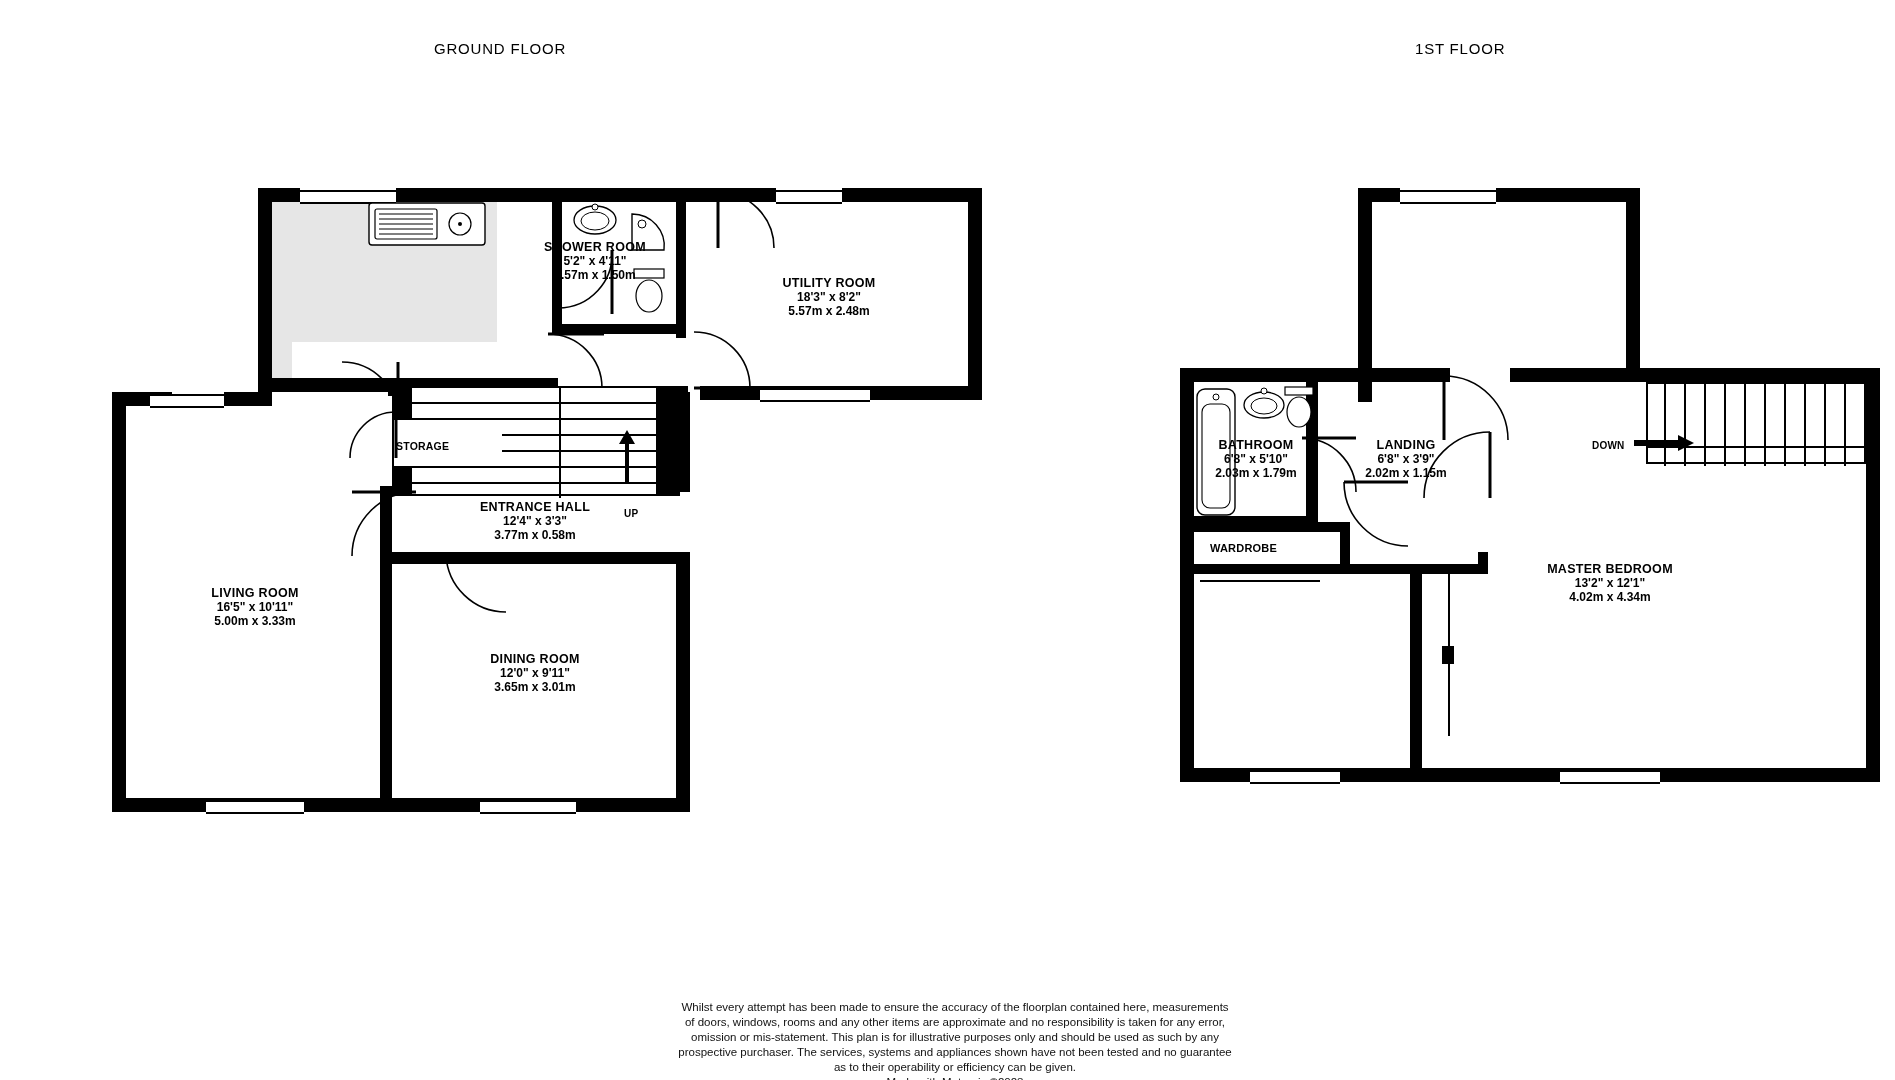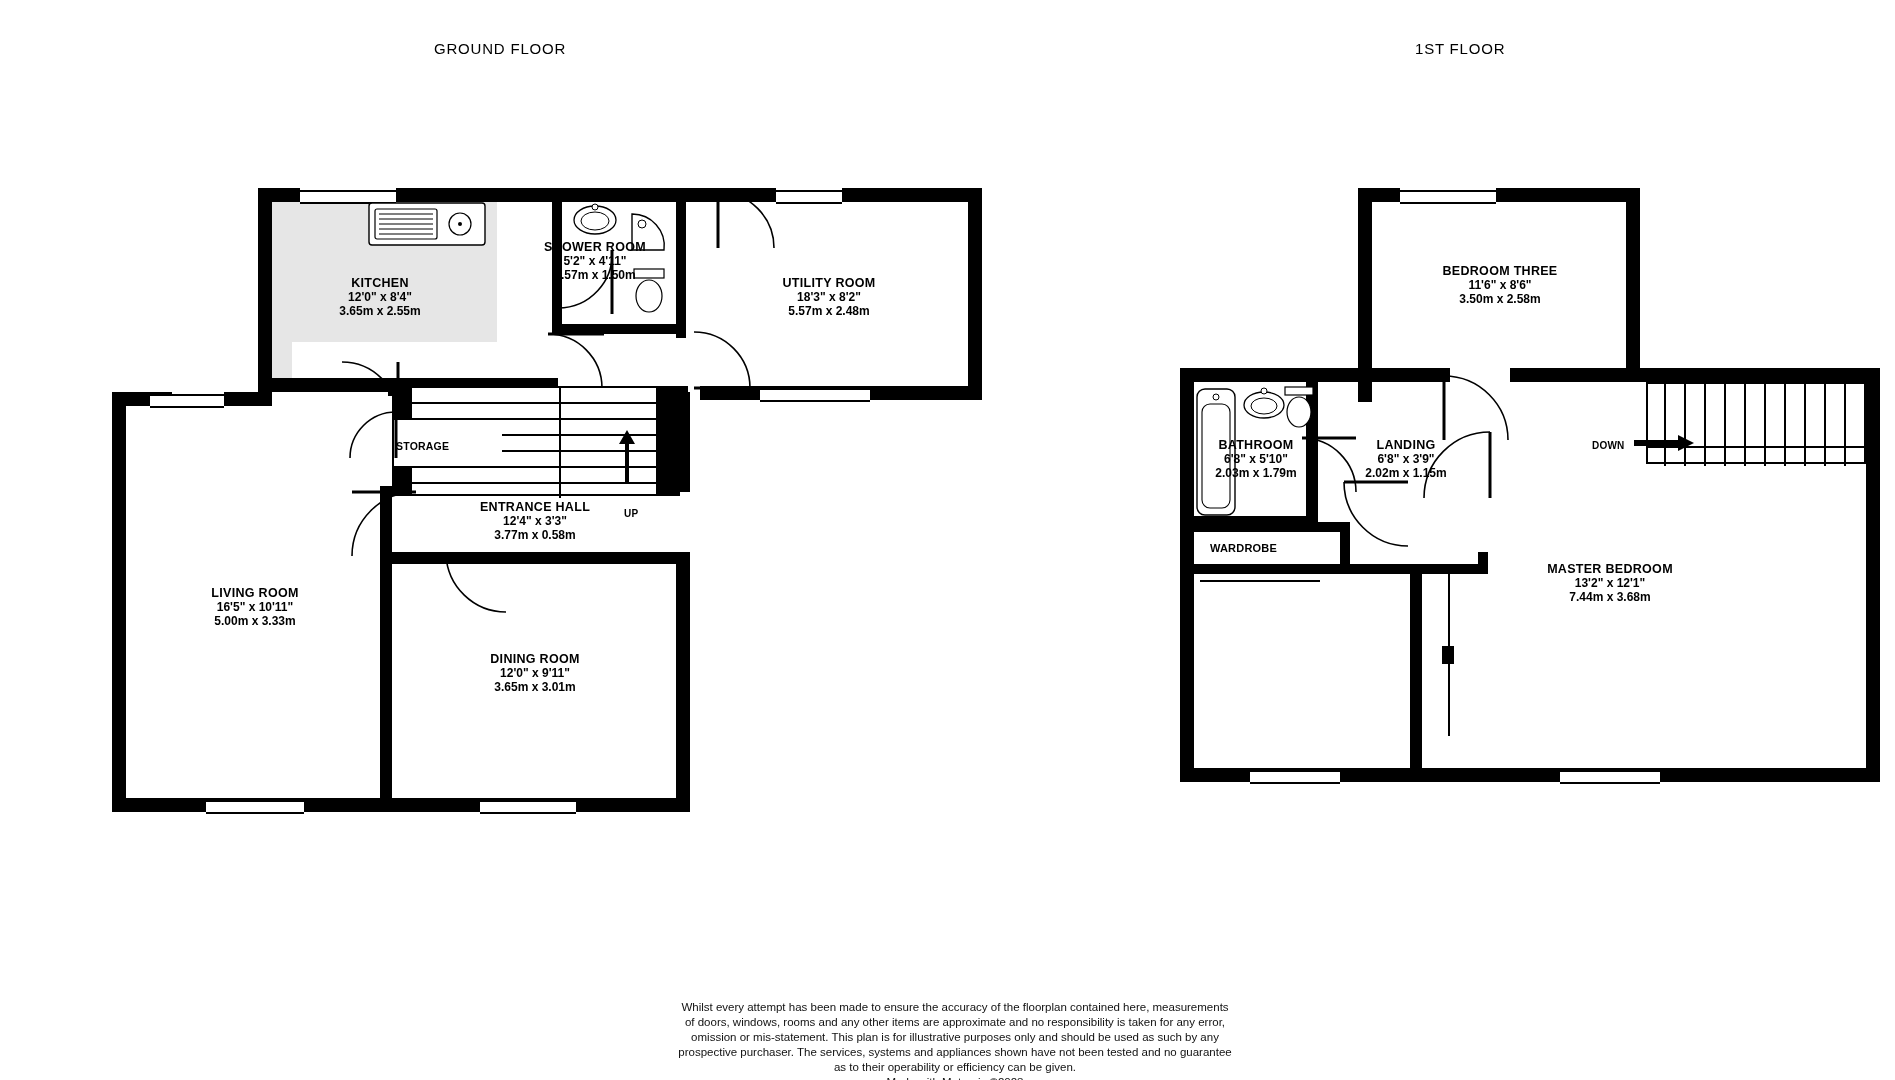--- a/index.html
+++ b/index.html
@@ -184,25 +184,20 @@
       </svg>
     </div>
 
     <div class="fix" style="left:630px;top:268px;">
       <svg width="38" height="50" viewBox="0 0 38 50">
         <rect x="4" y="1" width="30" height="9" fill="#fff" stroke="#000" stroke-width="1.2"></rect>
         <ellipse cx="19" cy="28" rx="13" ry="16" fill="#fff" stroke="#000" stroke-width="1.2"></ellipse>
       </svg>
     </div>
 
-    <div class="label" style="left:270px;top:276px;width:220px;">
-      <div class="nm">KITCHEN</div>
-      <div class="d1">12'0"  x 8'4"</div>
-      <div class="d2">3.65m  x 2.55m</div>
-    </div>
 
     <div class="label" style="left:490px;top:240px;width:210px;">
       <div class="nm">SHOWER ROOM</div>
       <div class="d1">5'2"  x 4'11"</div>
       <div class="d2">1.57m  x 1.50m</div>
     </div>
 
     <div class="label" style="left:714px;top:276px;width:230px;">
       <div class="nm">UTILITY ROOM</div>
       <div class="d1">18'3"  x 8'2"</div>
@@ -325,42 +320,37 @@
         <circle cx="22" cy="5" r="3" fill="#fff" stroke="#000" stroke-width="1"></circle>
       </svg>
     </div>
     <div class="fix" style="left:102px;top:386px;">
       <svg width="34" height="46" viewBox="0 0 34 46">
         <rect x="3" y="1" width="28" height="8" fill="#fff" stroke="#000" stroke-width="1.2"></rect>
         <ellipse cx="17" cy="26" rx="12" ry="15" fill="#fff" stroke="#000" stroke-width="1.2"></ellipse>
       </svg>
     </div>
 
-    <div class="label" style="left:200px;top:264px;width:240px;">
-      <div class="nm">BEDROOM THREE</div>
-      <div class="d1">11'6"  x 8'6"</div>
-      <div class="d2">3.50m  x 2.58m</div>
-    </div>
 
     <div class="label" style="left:-14px;top:438px;width:180px;">
       <div class="nm">BATHROOM</div>
       <div class="d1">6'8"  x 5'10"</div>
       <div class="d2">2.03m  x 1.79m</div>
     </div>
 
     <div class="label" style="left:126px;top:438px;width:200px;">
       <div class="nm">LANDING</div>
       <div class="d1">6'8"  x 3'9"</div>
       <div class="d2">2.02m  x 1.15m</div>
     </div>
 
     <div class="label" style="left:300px;top:562px;width:260px;">
       <div class="nm">MASTER BEDROOM</div>
       <div class="d1">13'2"  x 12'1"</div>
-      <div class="d2">7.44m  x 3.68m</div>
+      <div class="d2">4.02m  x 4.34m</div>
     </div>
 
   </div>
 
   <div class="disclaimer" style="left:575px;top:1000px;">
     <div>Whilst every attempt has been made to ensure the accuracy of the floorplan contained here, measurements</div>
     <div>of doors, windows, rooms and any other items are approximate and no responsibility is taken for any error,</div>
     <div>omission or mis-statement. This plan is for illustrative purposes only and should be used as such by any</div>
     <div>prospective purchaser. The services, systems and appliances shown have not been tested and no guarantee</div>
     <div>as to their operability or efficiency can be given.</div>

